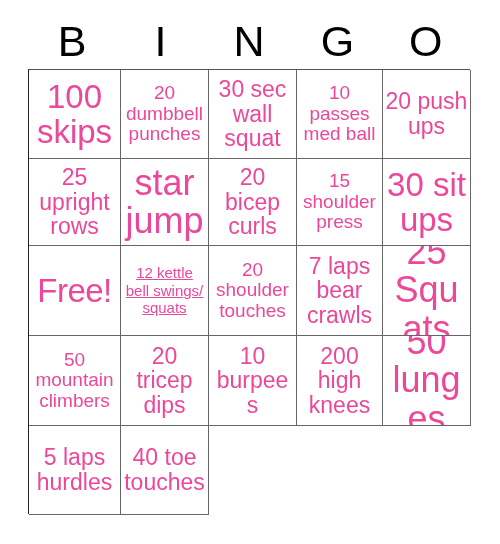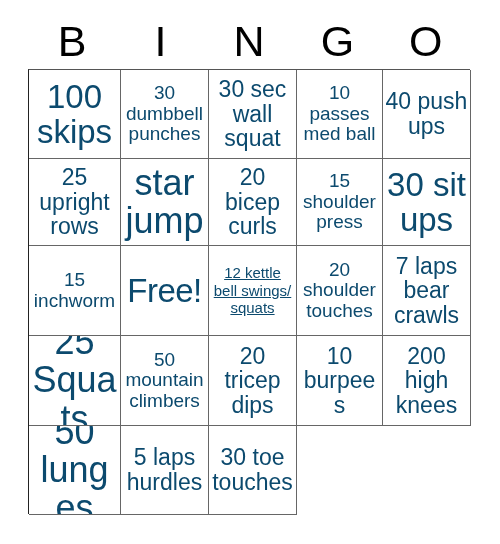--- a/index.html
+++ b/index.html
@@ -69,21 +69,21 @@
     justify-content: center;
     text-align: center;
     padding: 1px 2px;
     overflow: hidden;
     background: #ffffff;
   }
   .cell-text {
     display: block;
     width: 100%;
     line-height: 1.04;
-    color: #0c4a6e;
+    color: #ec4899;
     word-wrap: break-word;
     hyphens: none;
   }
 
   
   .sz-xl  { font-size: 33px; line-height: 1.07; }
   .sz-lg  { font-size: 36px; line-height: 1.06; }
   .sz-md  { font-size: 23px; line-height: 1.07; }
   .sz-sm  { font-size: 19px; line-height: 1.08; }
   .sz-xs  { font-size: 15px; line-height: 1.16; text-decoration: underline; }
@@ -102,50 +102,47 @@
     <div class="header-letter">G</div>
     <div class="header-letter">O</div>
   </div>
 
   <div id="bingo-grid">
 
     <div class="cell">
         <span class="cell-text sz-xl">100 skips</span>
       </div>
     <div class="cell">
-        <span class="cell-text sz-sm">30 dumbbell punches</span>
+        <span class="cell-text sz-sm">20 dumbbell punches</span>
       </div>
     <div class="cell">
         <span class="cell-text sz-md">30 sec wall squat</span>
       </div>
     <div class="cell">
         <span class="cell-text sz-sm">10 passes med ball</span>
       </div>
     <div class="cell">
-        <span class="cell-text sz-md">40 push ups</span>
+        <span class="cell-text sz-md">20 push ups</span>
       </div>
 
     <div class="cell">
         <span class="cell-text sz-md">25 upright rows</span>
       </div>
     <div class="cell">
         <span class="cell-text sz-lg">50 star jumps</span>
       </div>
     <div class="cell">
         <span class="cell-text sz-md">20 bicep curls</span>
       </div>
     <div class="cell">
         <span class="cell-text sz-sm">15 shoulder press</span>
       </div>
 
     <div class="cell">
         <span class="cell-text sz-xl">30 sit ups</span>
-      </div>
-    <div class="cell">
-        <span class="cell-text sz-sm">15 inchworm</span>
       </div>
     <div class="cell free-cell">
         <span class="cell-text sz-xl">Free!</span>
       </div>
     <div class="cell">
         <span class="cell-text sz-xs">12 kettle bell swings/ squats</span>
       </div>
     <div class="cell">
         <span class="cell-text sz-sm">20 shoulder touches</span>
       </div>
@@ -169,17 +166,17 @@
     <div class="cell">
         <span class="cell-text sz-md">200 high knees</span>
       </div>
     <div class="cell">
         <span class="cell-text sz-lg">50 lunges</span>
       </div>
     <div class="cell">
         <span class="cell-text sz-md">5 laps hurdles</span>
       </div>
     <div class="cell">
-        <span class="cell-text sz-md">30 toe touches</span>
+        <span class="cell-text sz-md">40 toe touches</span>
       </div>
 
   </div>
 </div>
 
 </body></html>

